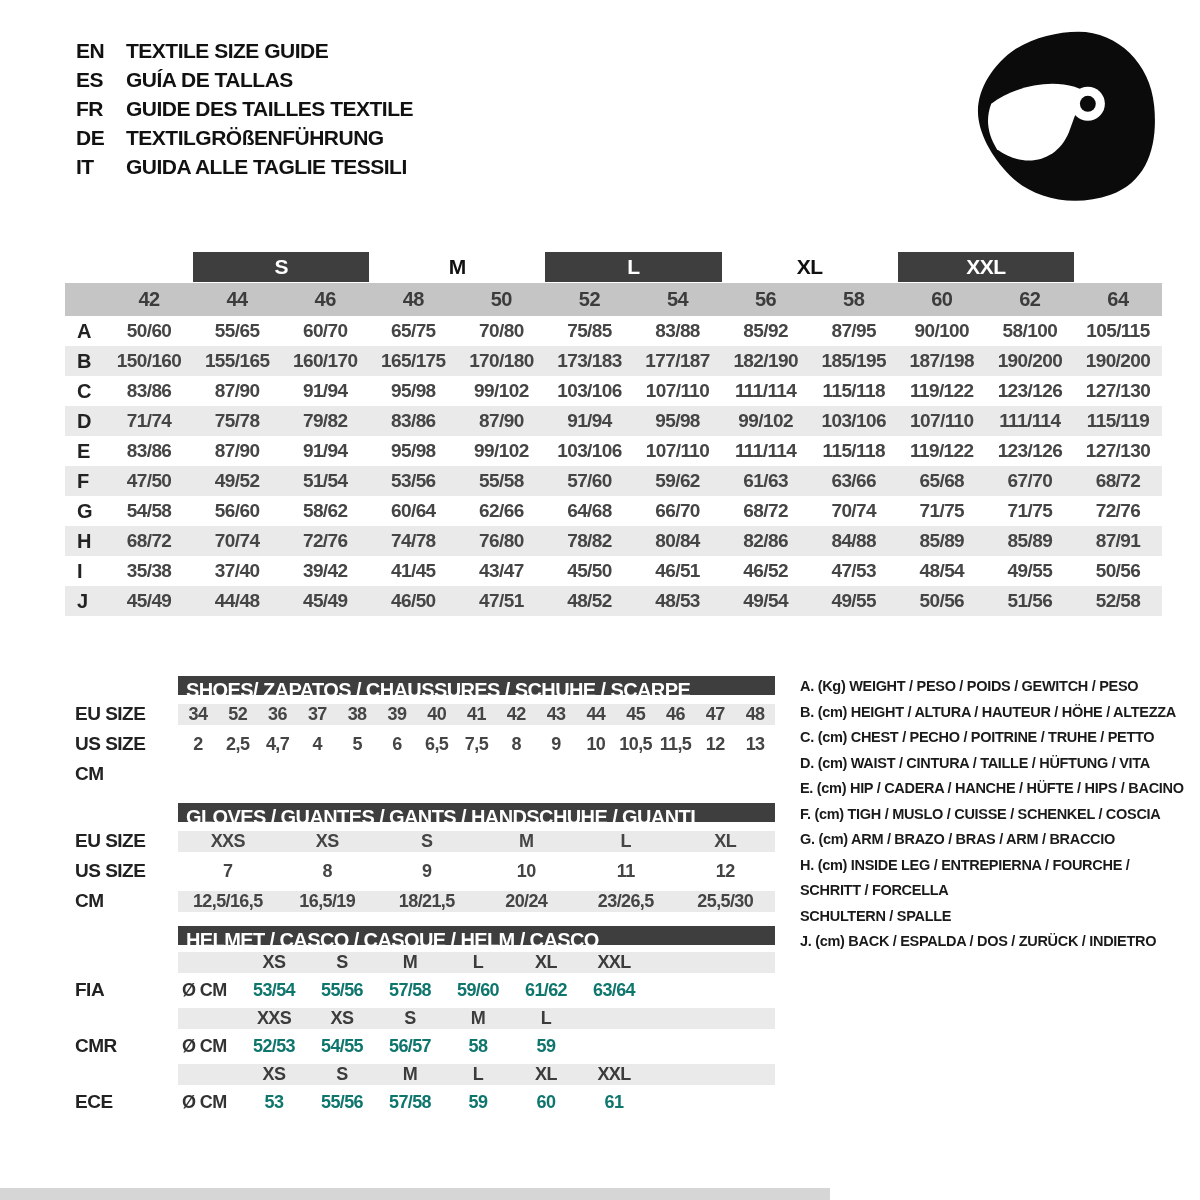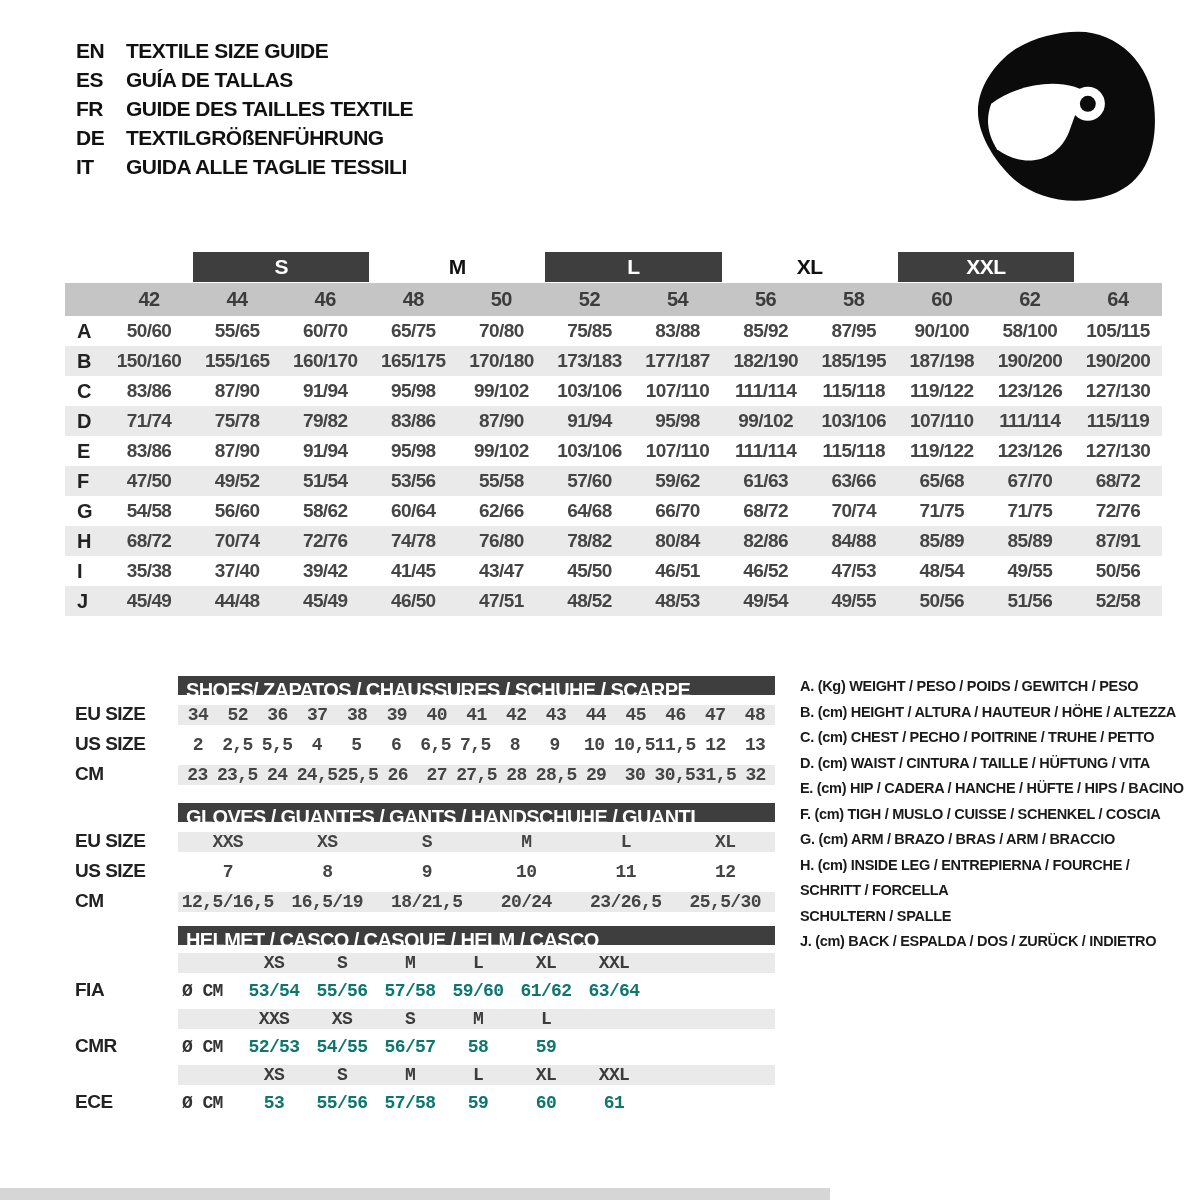--- a/index.html
+++ b/index.html
@@ -30,21 +30,21 @@
   
   .sub-table { position:absolute; left:65px; width:715px; }
   .shoes-table  { top:676px; }
   .gloves-table { top:803px; }
   .helmet-table { top:926px; }
   .banner { margin-left:113px; width:597px; background:var(--dark); color:#fff; height:19px; line-height:29px;
             padding-left:8px; font-size:20px; letter-spacing:-0.6px; }
   .sub-row { display:flex; height:30px;align-items:flex-end; }
   .helmet-table .sub-row { height:28px; }
   .sub-label { width:113px; flex:0 0 113px; font-size:19px; letter-spacing:-0.5px; display:flex; align-items:center; padding-left:10px; color:#222; }
-  .sub-data { width:597px; flex:0 0 597px; display:flex; align-items:center;font-family:Liberation Mono, monospace; }
+  .sub-data { width:597px; flex:0 0 597px; display:flex; align-items:center; }
   .sub-data.gray { background:var(--stripe); }
   .sub-cell { flex:1; text-align:center; font-size:18px; letter-spacing:-0.6px; color:#454545; }
   .helmet-grid { display:flex; }
   .hcell { width:68px; flex:0 0 68px; text-align:center; font-size:18px; letter-spacing:-0.6px; color:#0f766e; }
   .hcell.ocm { width:62px; flex:0 0 62px; text-align:left; padding-left:4px; color:#333; }
   .hcell.sizehead { color:#3c3c3c; }
   .hfill { flex:1; }
 
   
   .legend { position:absolute; left:800px; top:674px; width:385px; font-size:14.5px; letter-spacing:-0.3px; color:#1a1a1a; }
@@ -284,54 +284,37 @@
           <div class="sub-cell">46</div>
           <div class="sub-cell">47</div>
           <div class="sub-cell">48</div>
         </div>
       </div>
       <div class="sub-row">
         <div class="sub-label">US SIZE</div>
         <div class="sub-data">
           <div class="sub-cell">2</div>
           <div class="sub-cell">2,5</div>
-          <div class="sub-cell">5,5</div>
+          <div class="sub-cell">4,7</div>
           <div class="sub-cell">4</div>
           <div class="sub-cell">5</div>
           <div class="sub-cell">6</div>
           <div class="sub-cell">6,5</div>
           <div class="sub-cell">7,5</div>
           <div class="sub-cell">8</div>
           <div class="sub-cell">9</div>
           <div class="sub-cell">10</div>
           <div class="sub-cell">10,5</div>
           <div class="sub-cell">11,5</div>
           <div class="sub-cell">12</div>
           <div class="sub-cell">13</div>
         </div>
       </div>
       <div class="sub-row">
         <div class="sub-label">CM</div>
-        <div class="sub-data gray">
-          <div class="sub-cell">23</div>
-          <div class="sub-cell">23,5</div>
-          <div class="sub-cell">24</div>
-          <div class="sub-cell">24,5</div>
-          <div class="sub-cell">25,5</div>
-          <div class="sub-cell">26</div>
-          <div class="sub-cell">27</div>
-          <div class="sub-cell">27,5</div>
-          <div class="sub-cell">28</div>
-          <div class="sub-cell">28,5</div>
-          <div class="sub-cell">29</div>
-          <div class="sub-cell">30</div>
-          <div class="sub-cell">30,5</div>
-          <div class="sub-cell">31,5</div>
-          <div class="sub-cell">32</div>
-        </div>
       </div>
     </div>
 </div>
 
 <div class="sub-table gloves-table">
   <div class="banner">GLOVES / GUANTES / GANTS / HANDSCHUHE / GUANTI</div>
   <div id="gloves-body">
       <div class="sub-row">
         <div class="sub-label">EU SIZE</div>
         <div class="sub-data gray">

